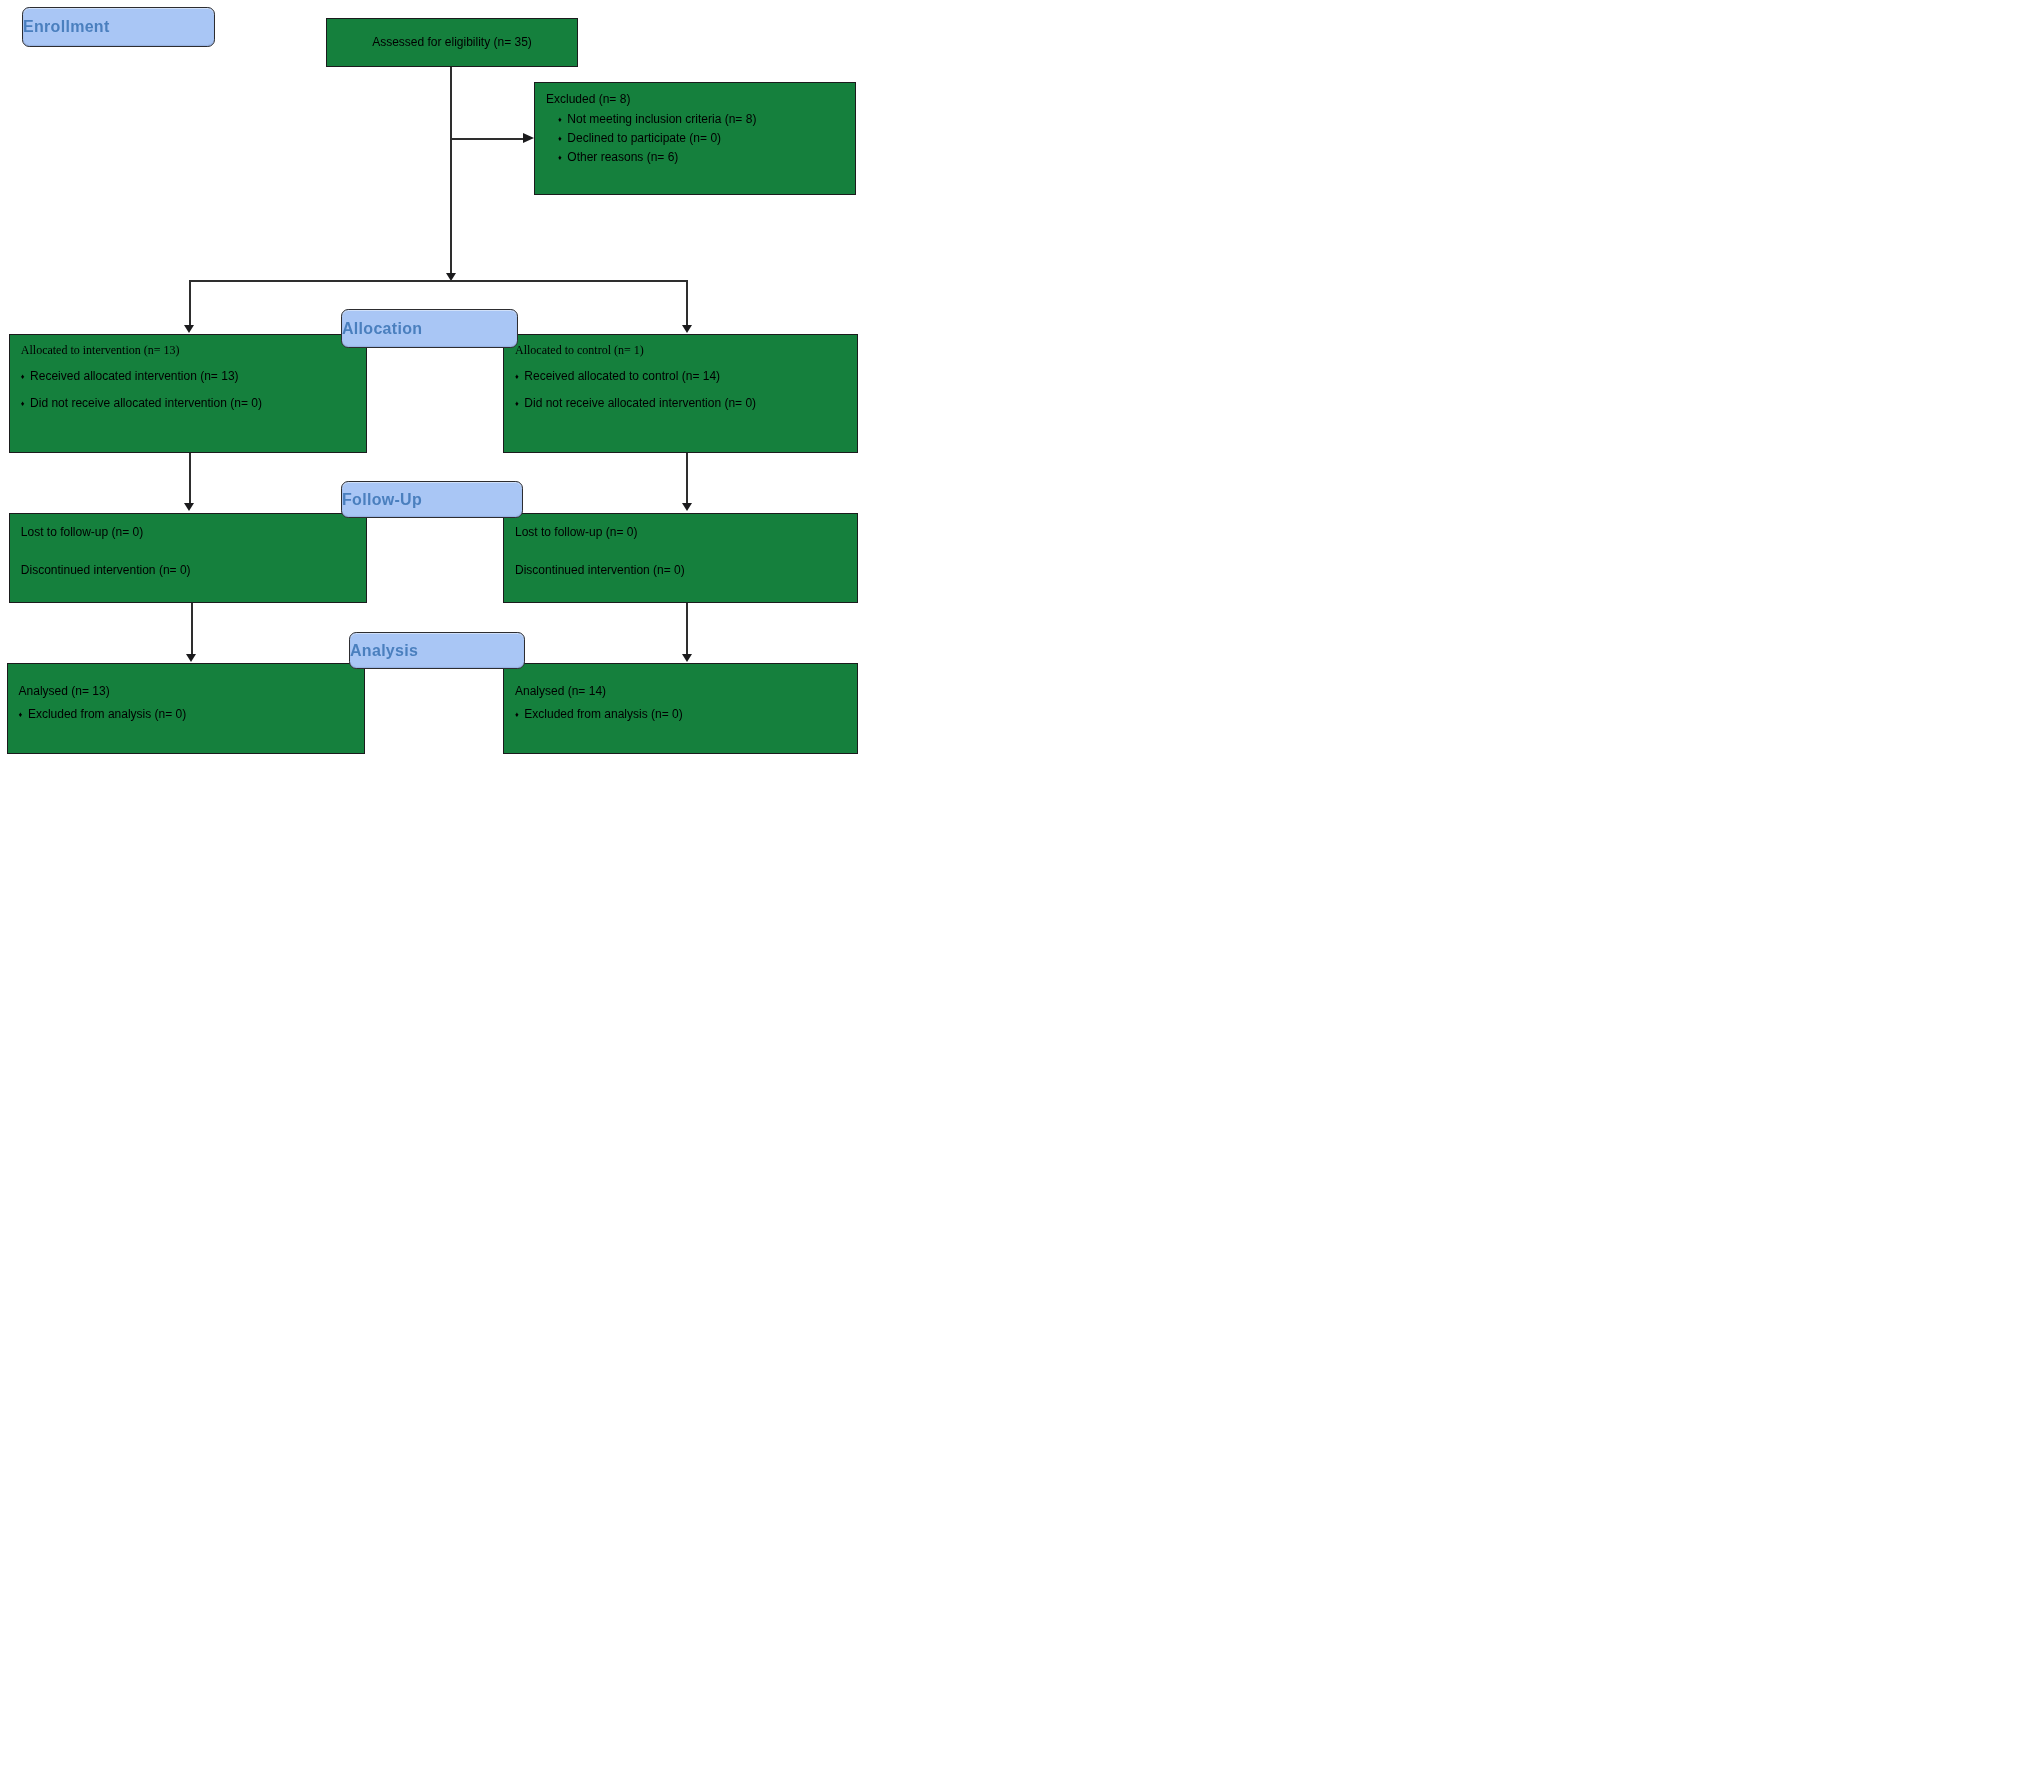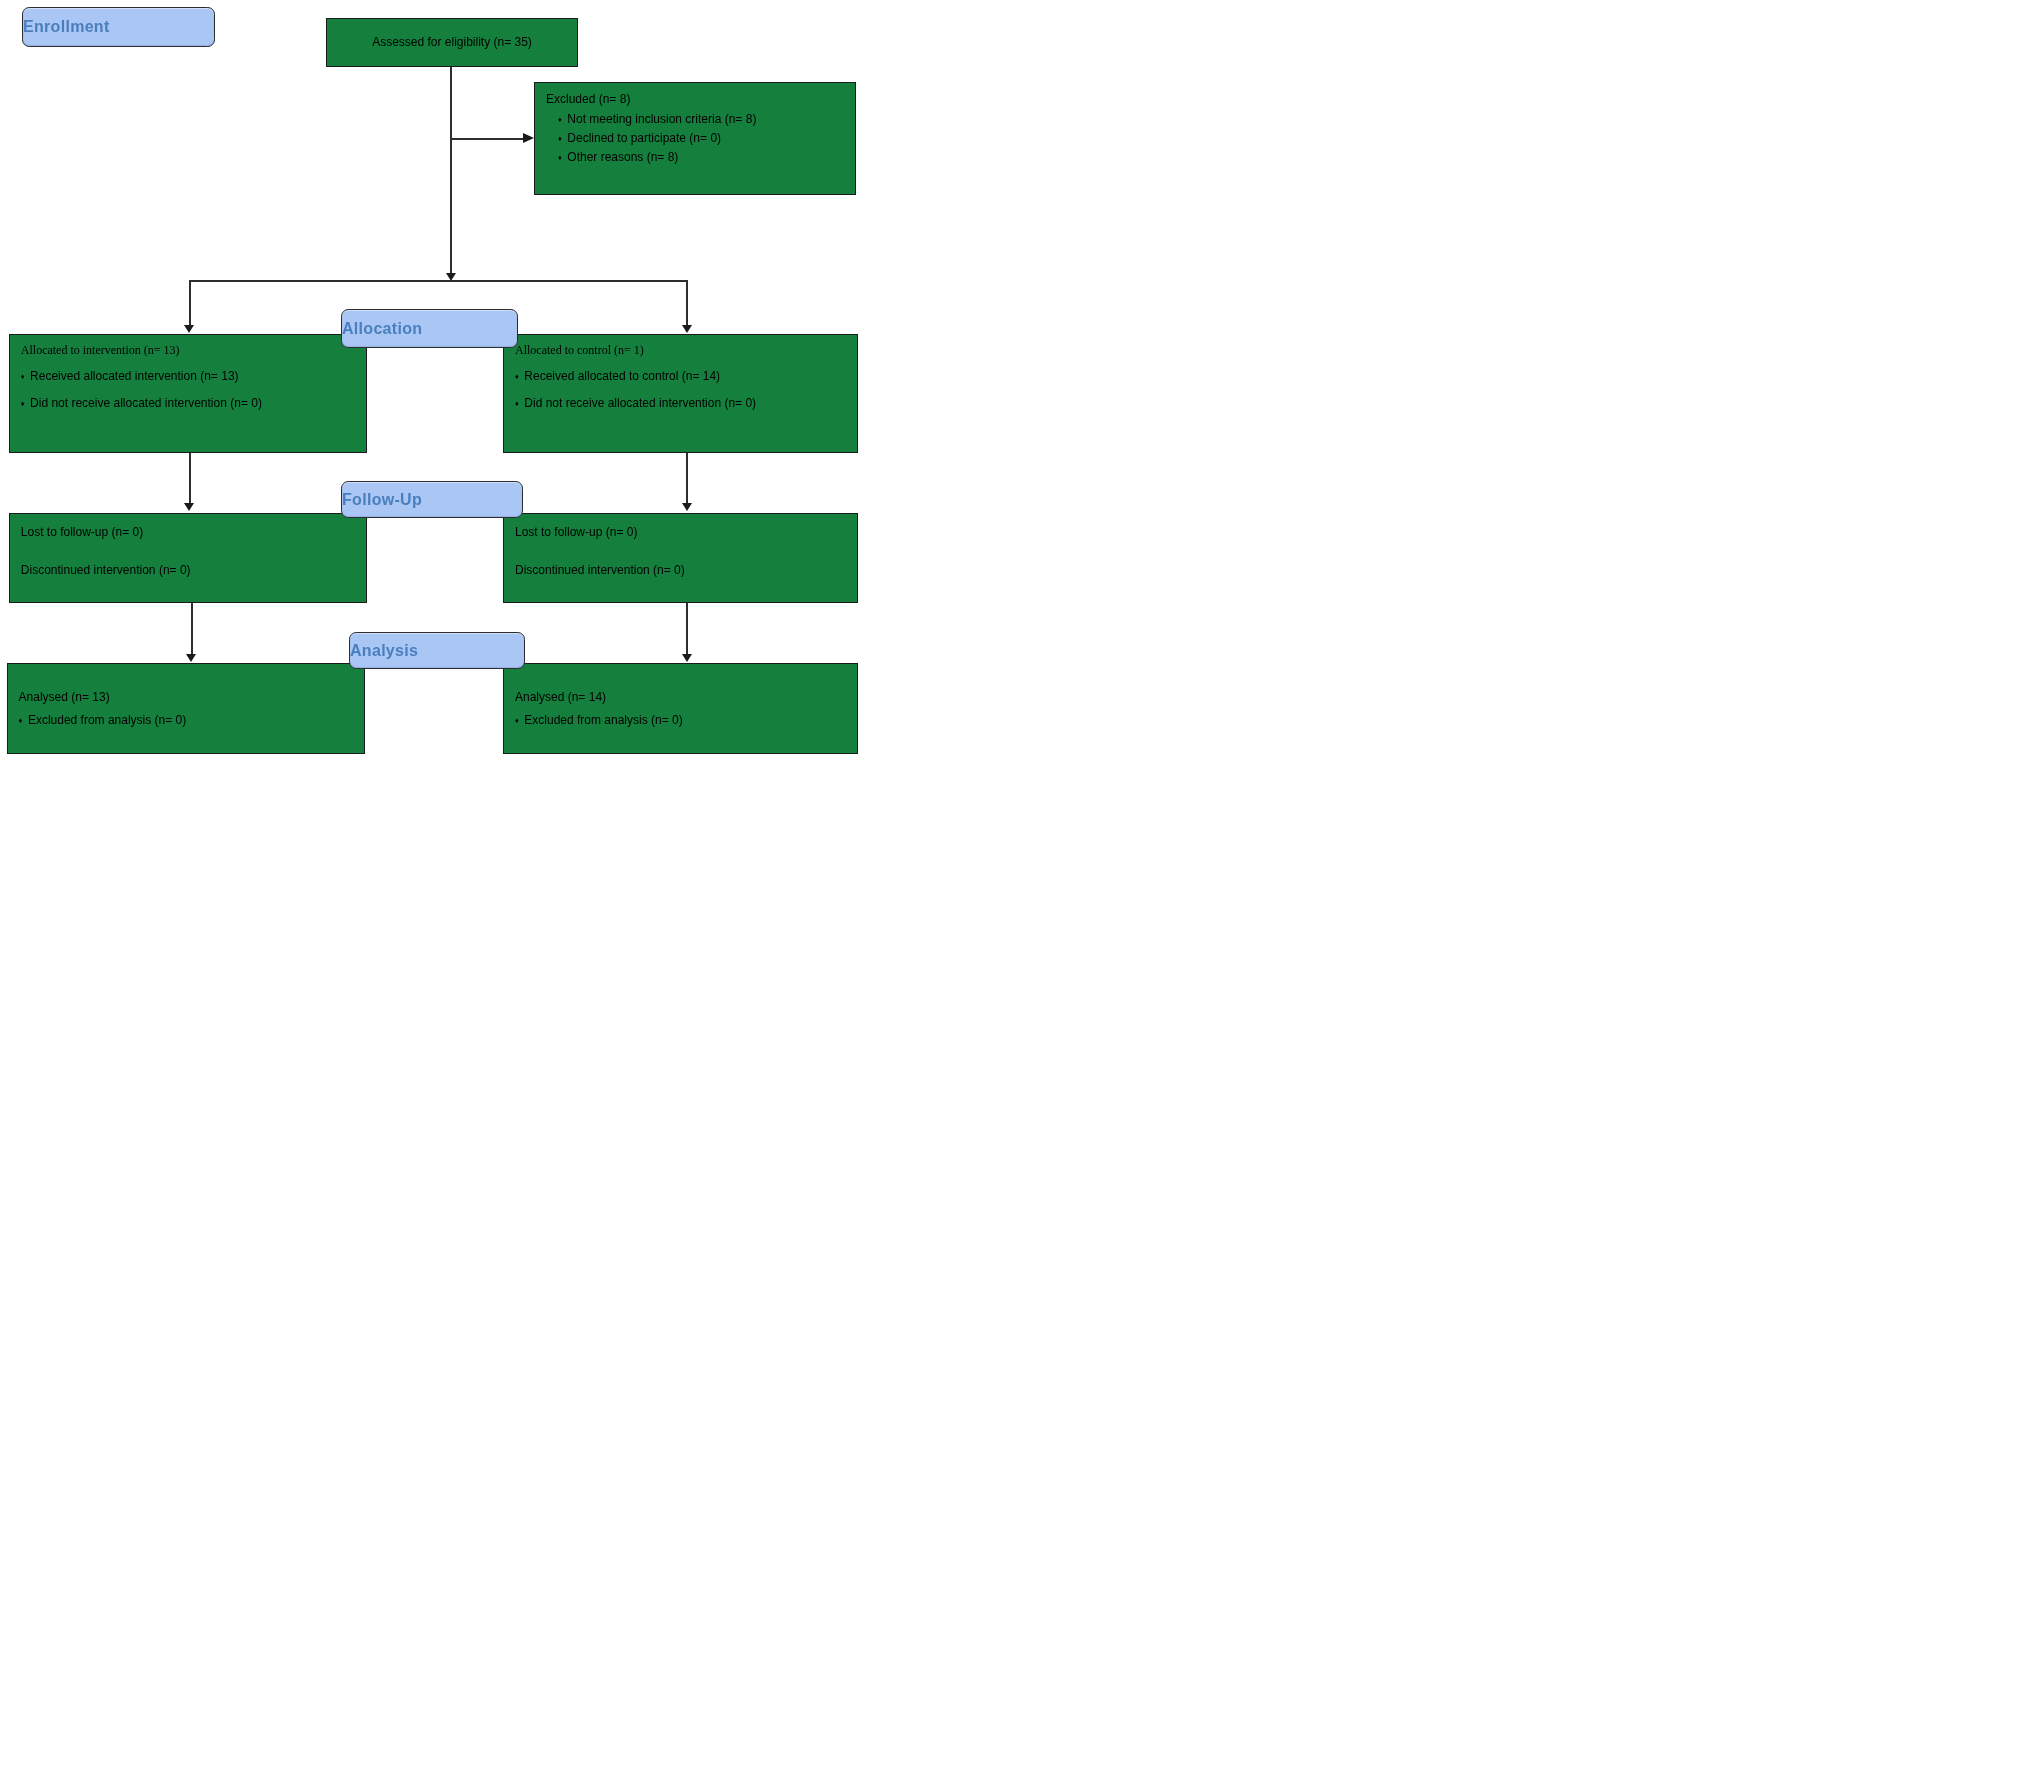--- a/index.html
+++ b/index.html
@@ -30,21 +30,21 @@
   
   .assessed{display:flex;align-items:center;justify-content:center;text-align:center;}
   .excluded{padding:9.4px 11px;}
   .excluded .title{margin-bottom:5px;}
   .excluded .bullet{margin-left:12px;margin-bottom:3.9px;}
   .allocbox{padding:8.3px 11px;}
   .allocbox .title{margin-bottom:10.5px;font-family:Liberation Serif, serif;}
   .allocbox .bullet{margin-bottom:12.7px;}
   .fubox{padding:11px 11px;}
   .fubox .fu-line{margin-bottom:23px;}
-  .anbox{padding:26px 11px;}
+  .anbox{padding:20px 11px;}
   .anbox .title{margin-bottom:8.3px;}
 </style>
 </head>
 <body>
 
 <div class="vline" style="left:450px;top:67px;width:1.7px;height:207px;"></div>
 <div class="arr-d" style="left:446px;top:273px;"></div>
 <div class="hline" style="left:451px;top:138px;width:73px;height:1.7px;"></div>
 <div class="arr-r" style="left:523px;top:133px;"></div>
 <div class="hline" style="left:189px;top:280px;width:499px;height:1.7px;"></div>
@@ -80,21 +80,21 @@
 
 <div class="box excluded" style="left:534px;top:82px;width:322px;height:113px;">
   <div class="title line-row">Excluded (n= 8)</div>
   <div class="bullet line-row">
     <span class="diamond">♦</span><span>Not meeting inclusion criteria (n= 8)</span>
   </div>
   <div class="bullet line-row">
     <span class="diamond">♦</span><span>Declined to participate (n= 0)</span>
   </div>
   <div class="bullet line-row">
-    <span class="diamond">♦</span><span>Other reasons (n= 8)</span>
+    <span class="diamond">♦</span><span>Other reasons (n= 6)</span>
   </div>
 </div>
 
 <div class="box allocbox" style="left:8.8px;top:334px;width:358px;height:119px;">
   <div class="title line-row">Allocated to intervention (n= 13)</div>
   <div class="bullet line-row">
     <span class="diamond">♦</span><span>Received allocated intervention (n= 13)</span>
   </div>
   <div class="bullet line-row">
     <span class="diamond">♦</span><span>Did not receive allocated intervention (n= 0)</span>

